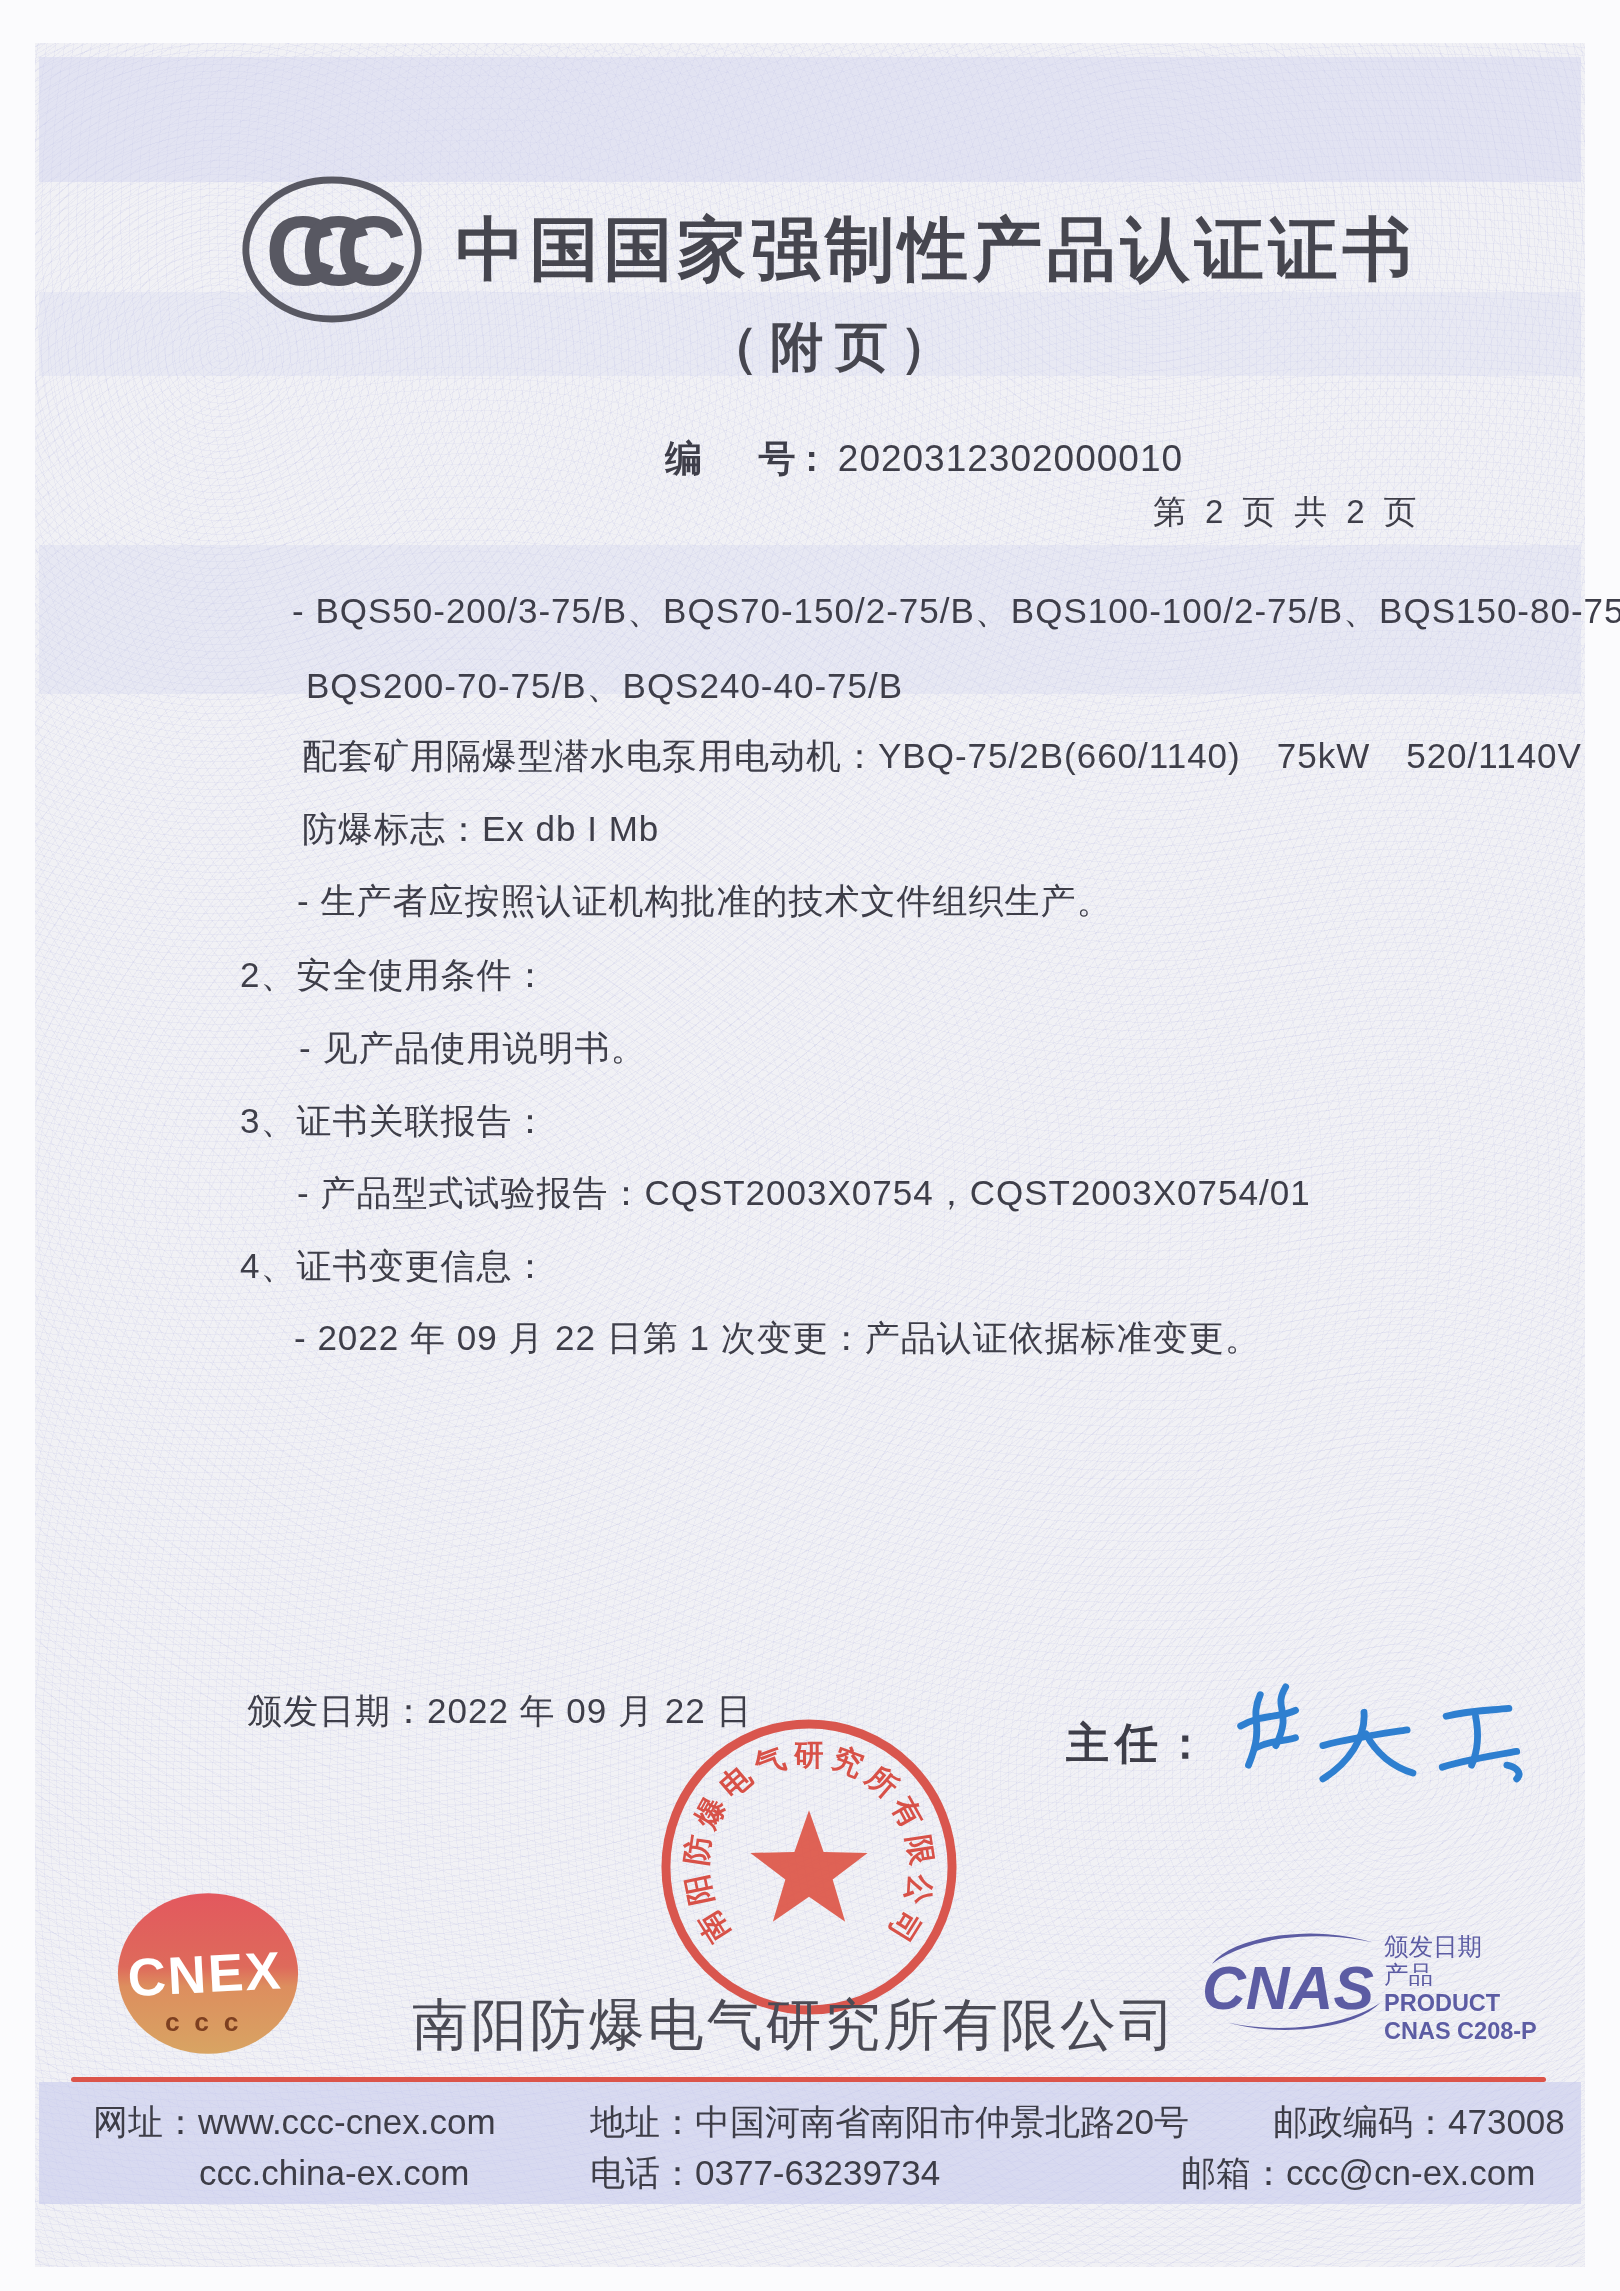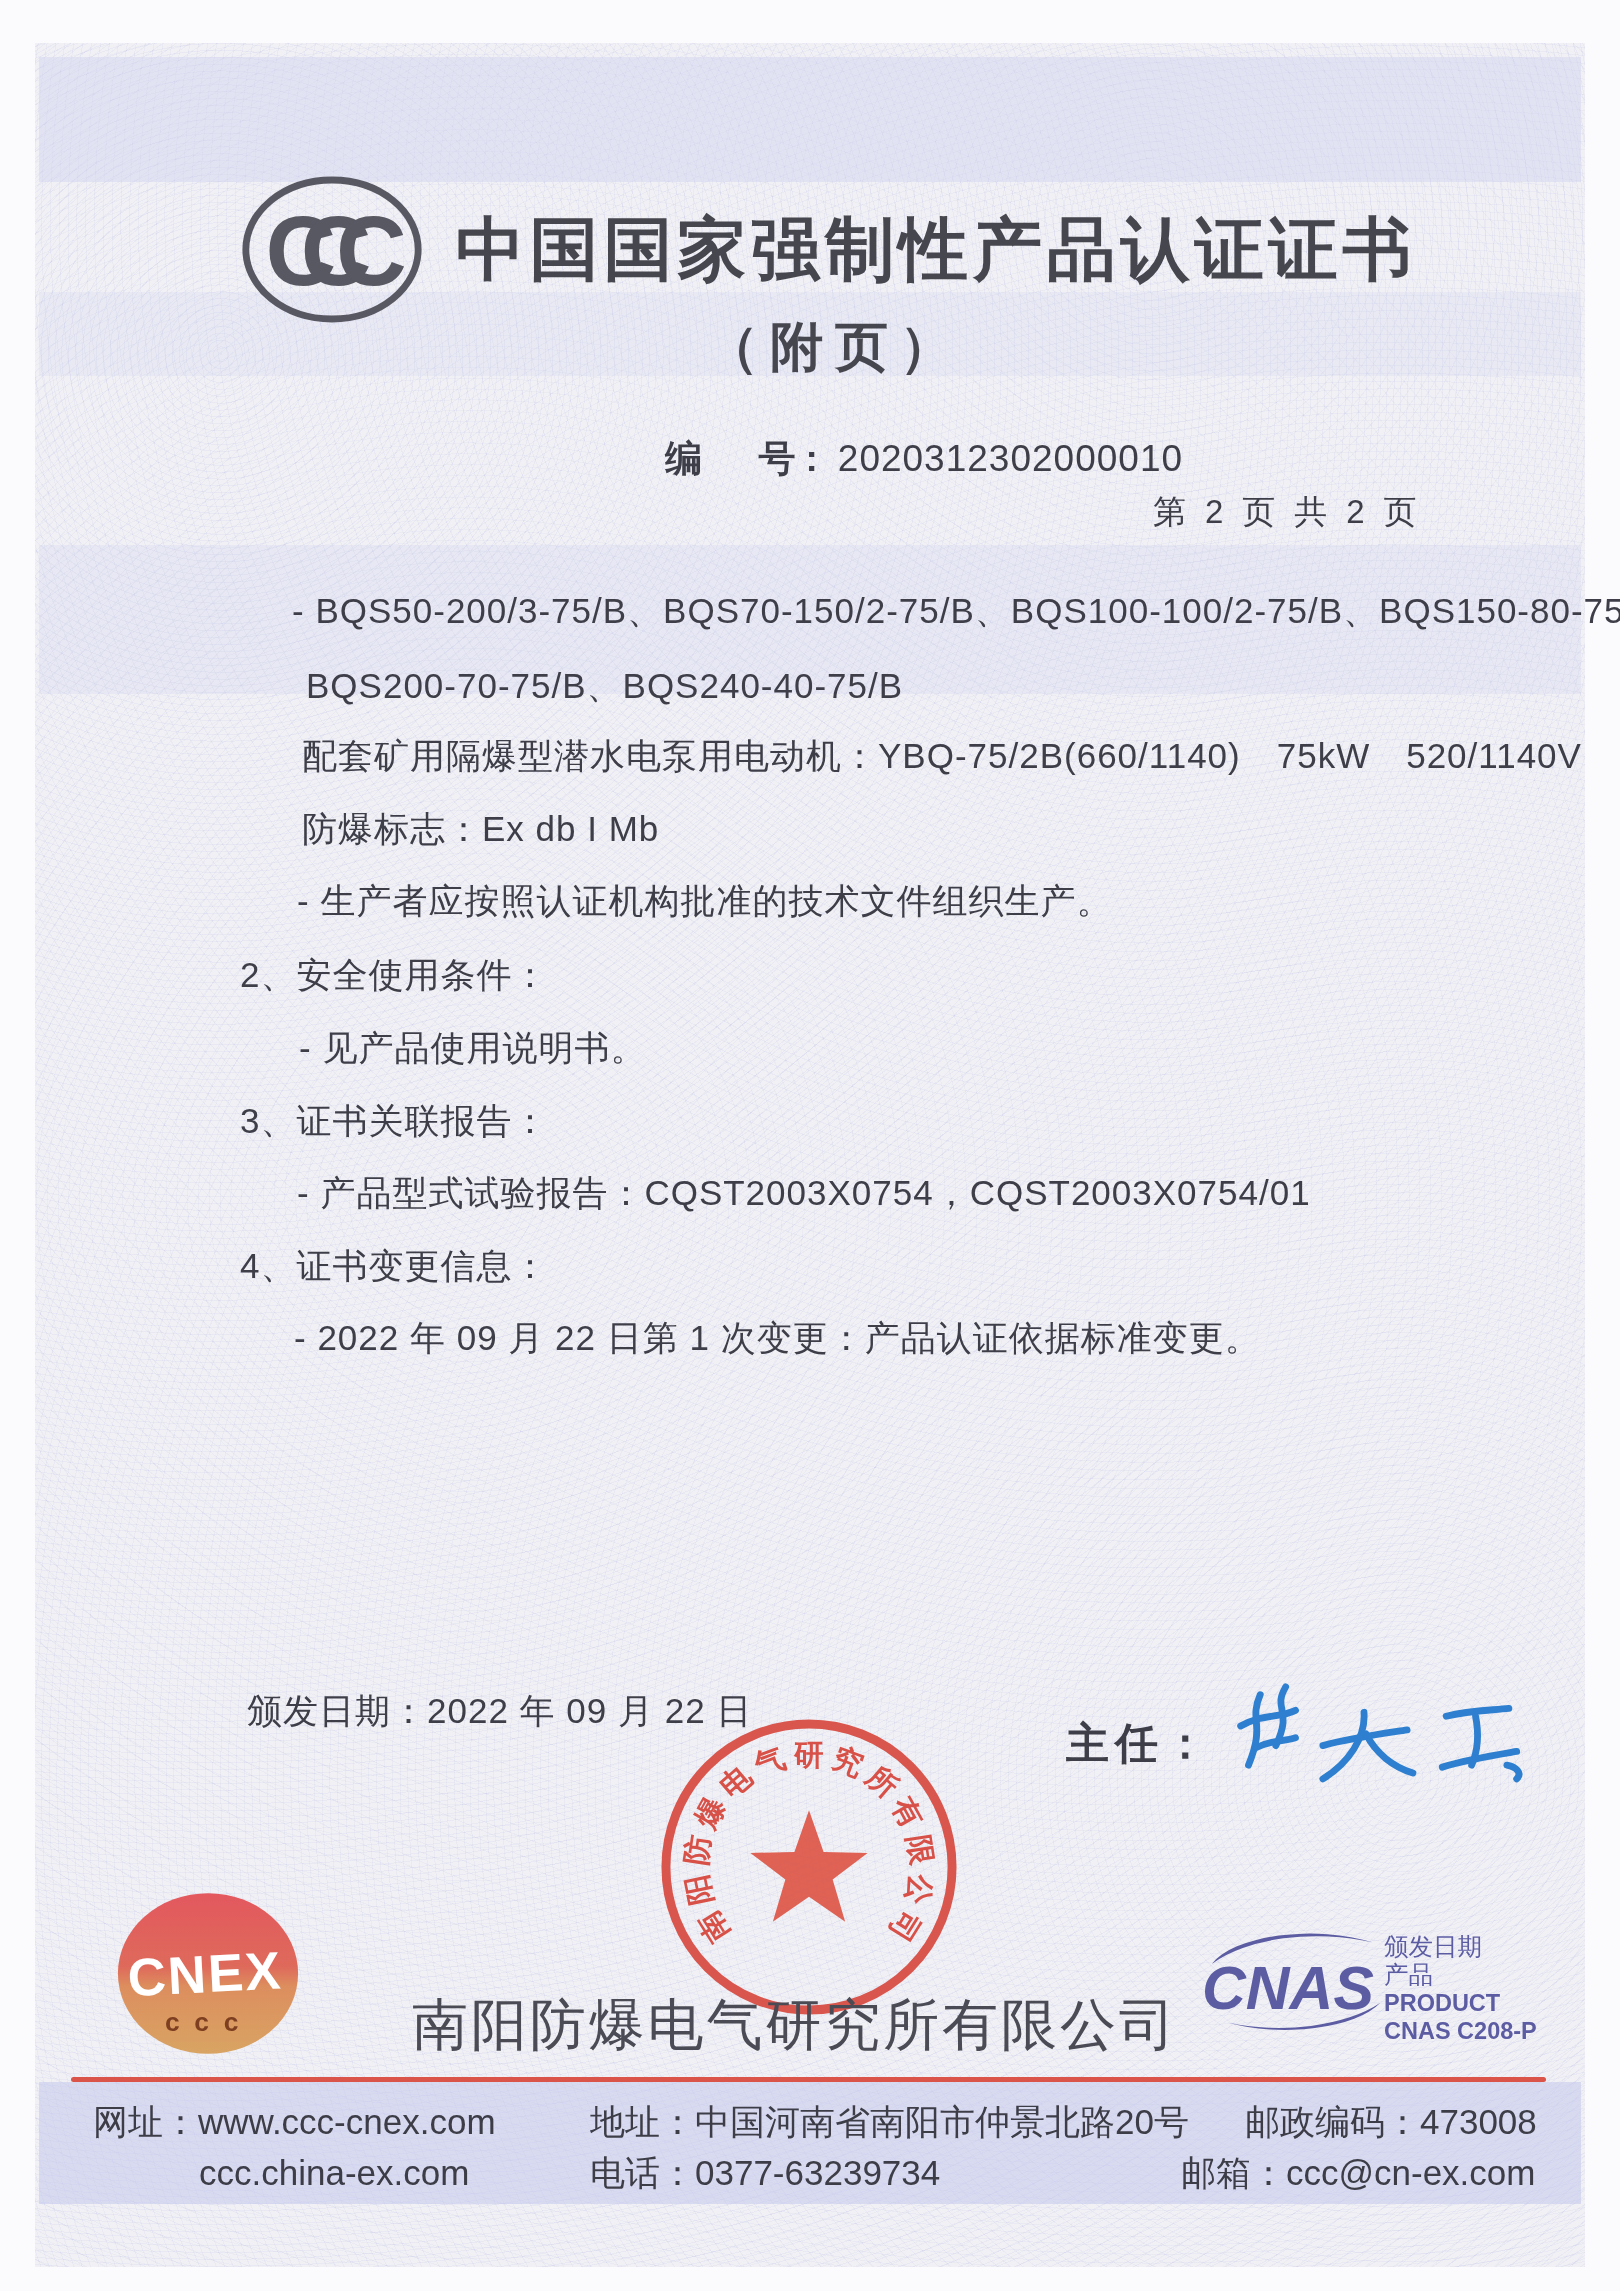--- a/index.html
+++ b/index.html
@@ -33,21 +33,21 @@
   .l6{left:299px;top:1025px;} .l7{left:240px;top:1098px;}
   .l8{left:297px;top:1170px;text-align:right;} .l9{left:240px;top:1243px;}
   .l10{left:294px;top:1315px;}
   .dateline{left:247px;top:1688px;font-size:35px;letter-spacing:1px;}
   .director{left:1066px;top:1715px;font-size:43px;font-weight:bold;letter-spacing:5.9px;}
   .orgname{left:412px;top:1988px;font-size:56px;letter-spacing:2.9px;color:#4b4b55;white-space:nowrap;}
   .redline{left:71px;top:2077px;width:1475px;height:4.9px;background:#db544a;border-radius:2.9px;}
   .fcol{position:absolute;font-size:35px;line-height:51px;color:#3d3d47;white-space:nowrap;}
   .fc1{left:93px;top:2096px;}  .fc1 .ln2{margin-left:106px;}
   .fc2{left:558px;top:2096px;margin-left:32px;}
-  .fc3{left:1181px;top:2096px;} .fc3 .ln1{margin-left:64px;}
+  .fc3{left:1181px;top:2096px;} .fc3 .ln1{margin-left:92px;}
   .cnas-side{left:1384px;top:1933px;color:#5c5ca3;font-size:24.5px;line-height:28px;}
   .cnas-side .b{font-weight:bold;font-size:23.5px;}
   svg text{font-family:"Liberation Sans",sans-serif;}
   #seal-text text{font-size:30px;font-weight:bold;}
 </style>
 </head>
 <body>
 
 <div id="page">
   <div class="paper"></div>

